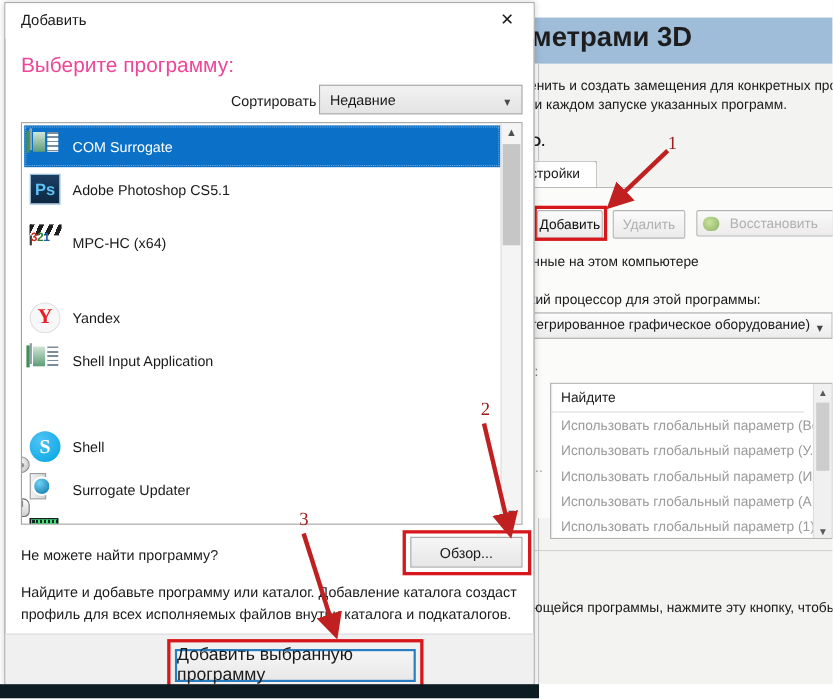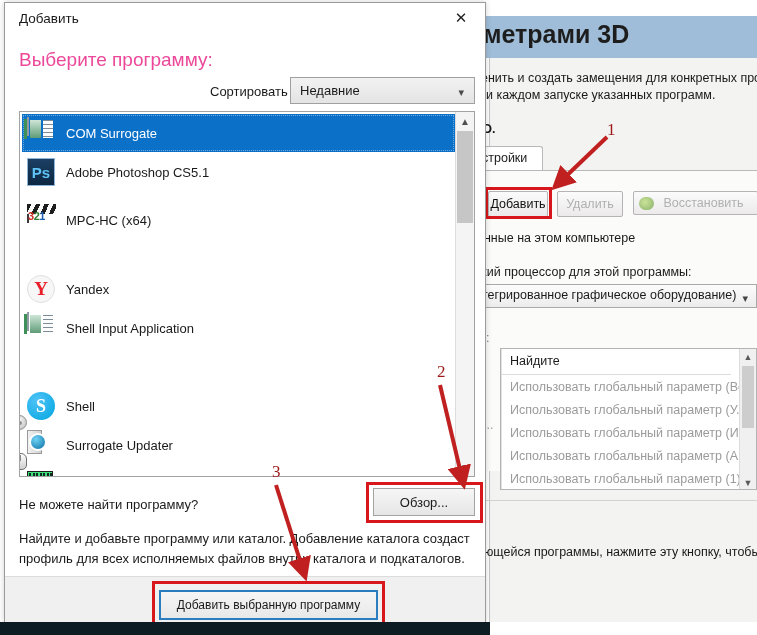--- a/index.html
+++ b/index.html
@@ -189,21 +189,21 @@
     position:absolute;left:368px;top:485px;width:102px;height:28px;
     background:linear-gradient(#f6f6f6,#e6e6e6);border:1px solid #a3a3a3;box-sizing:border-box;
     font-size:13px;color:#1a1a1a;display:flex;align-items:center;justify-content:center;
   }
   #browse-red{position:absolute;left:361px;top:479px;width:117px;height:41px;border:3px solid #d7171b;box-sizing:border-box;}
   
   #dlg-footer{position:absolute;left:0;top:573px;width:480px;height:47px;background:#f0f0f0;border-top:1px solid #dcdcdc;}
   #add-btn{
     position:absolute;left:154px;top:587px;width:219px;height:30px;
     background:linear-gradient(#f6f6f6,#e8e8e8);border:2px solid #2a7ec0;box-sizing:border-box;
-    font-size:12px;color:#1a1a1a;display:flex;align-items:center;justify-content:center;
+    font-size:16px;color:#1a1a1a;display:flex;align-items:center;justify-content:center;
   }
   #add-red{position:absolute;left:147px;top:578px;width:233px;height:45px;border:3px solid #d7171b;box-sizing:border-box;}
   #cancel-btn{
     position:absolute;left:389px;top:587px;width:86px;height:30px;
     background:linear-gradient(#f6f6f6,#e8e8e8);border:1px solid #a3a3a3;box-sizing:border-box;
     font-size:13px;color:#1a1a1a;display:flex;align-items:center;justify-content:center;
   }
   
   #overlay{position:absolute;left:0;top:0;width:757px;height:635px;pointer-events:none;}
   .annum{position:absolute;font-family:"Liberation Serif",serif;font-size:17px;color:#9e1a1a;}

